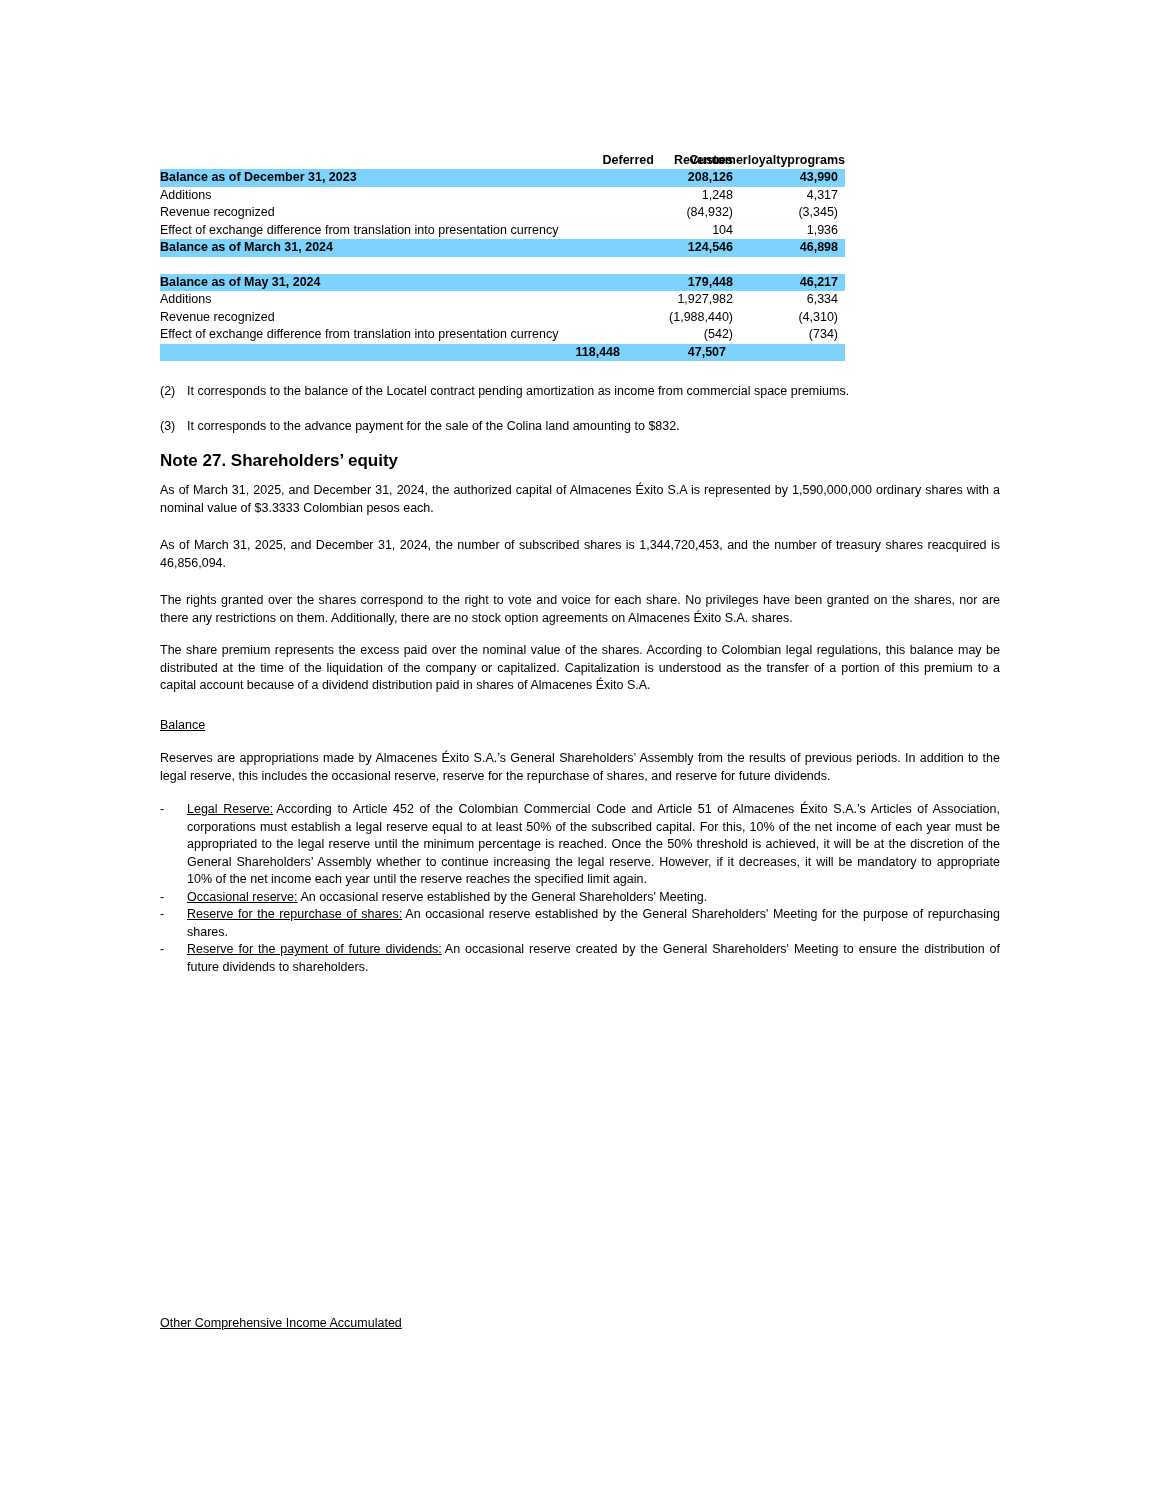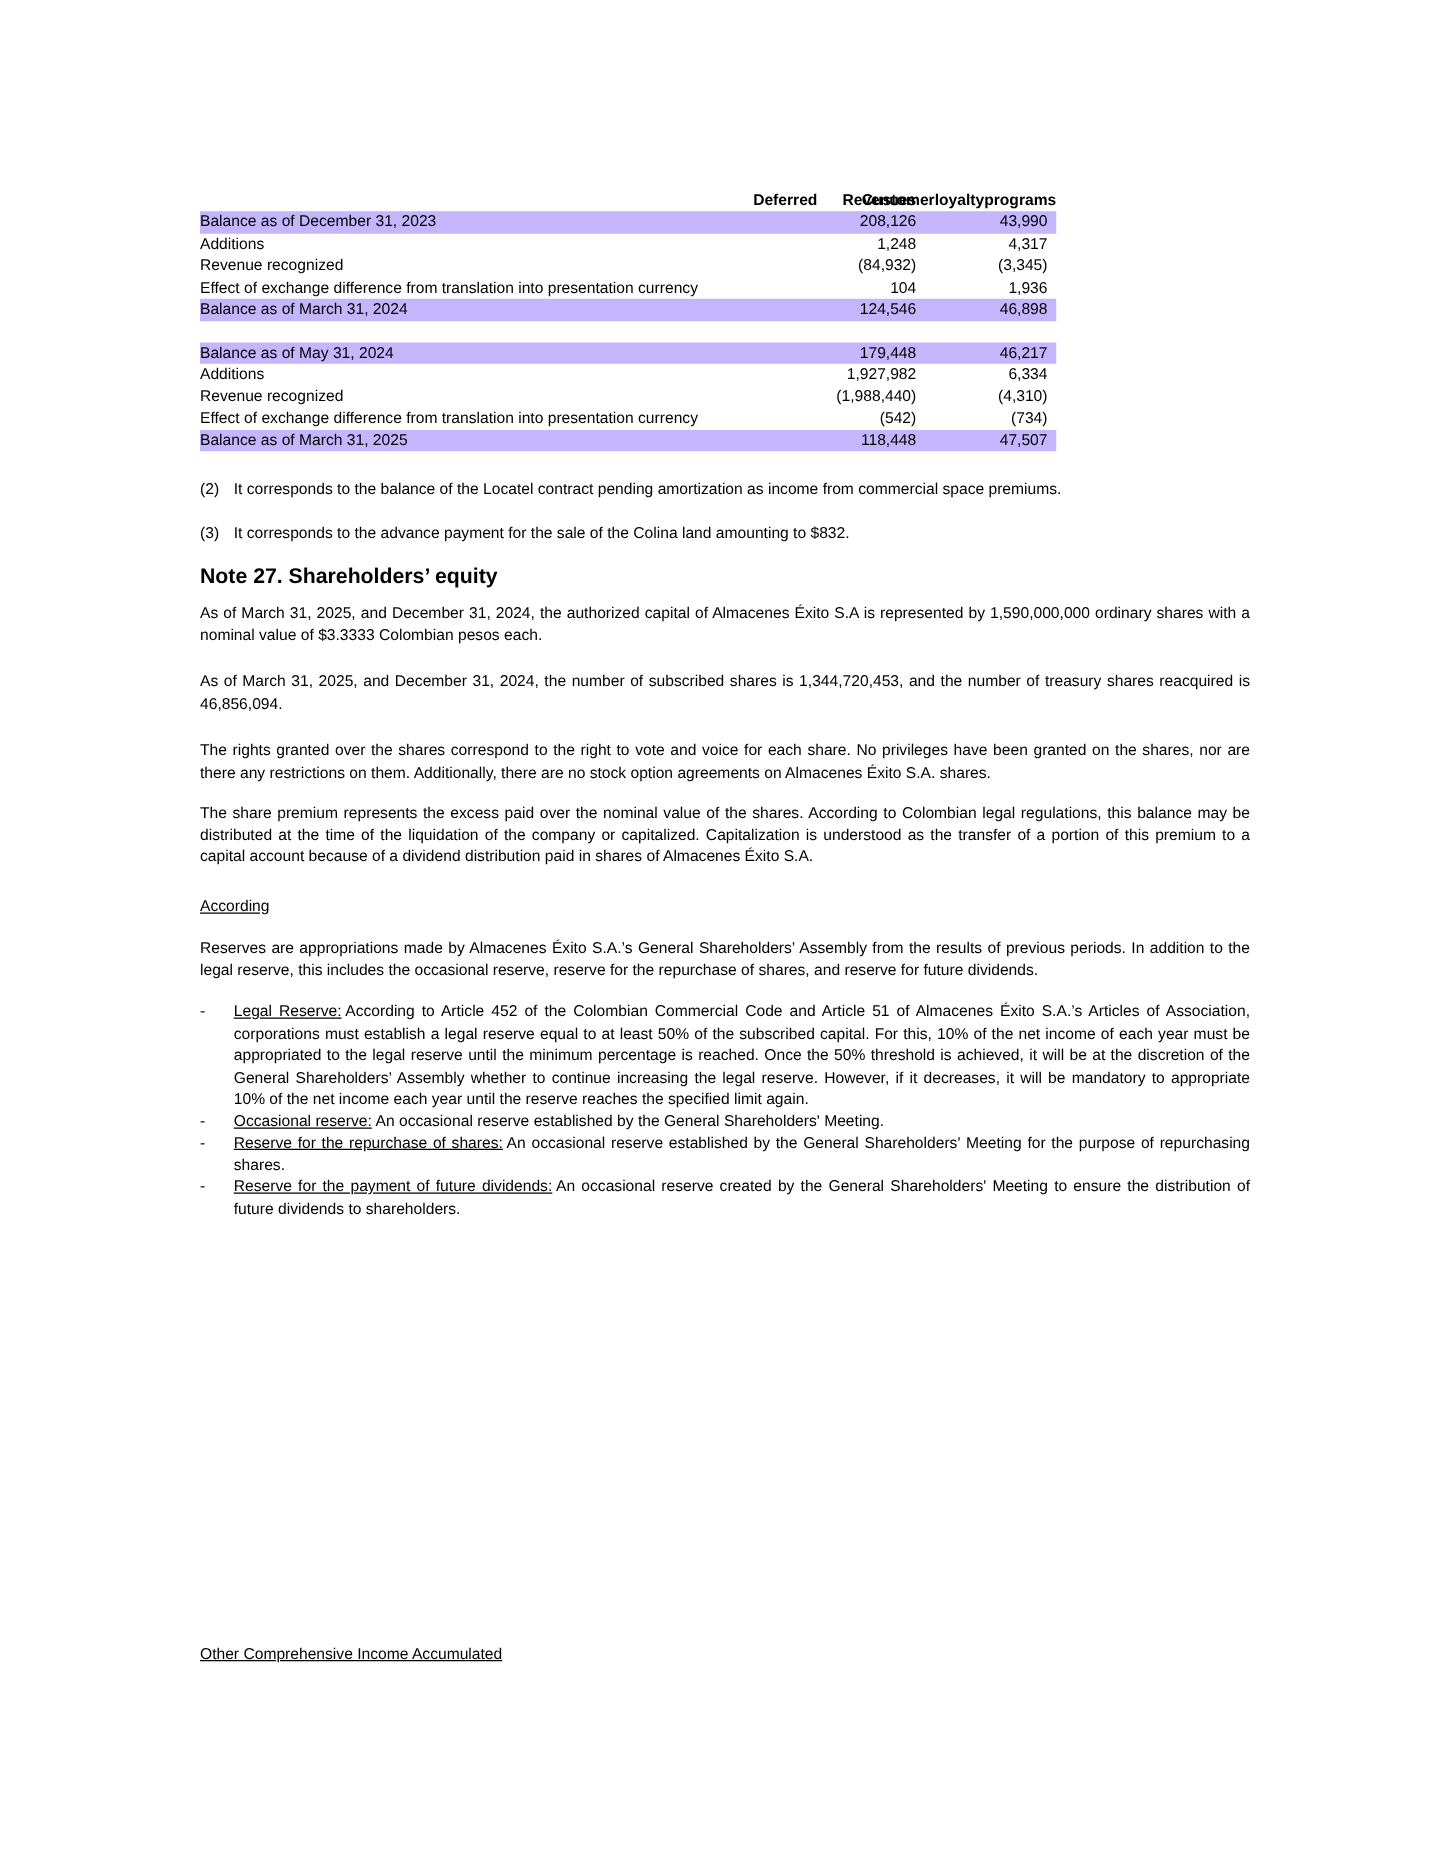--- a/index.html
+++ b/index.html
@@ -16,21 +16,21 @@
   }
   .content { position:absolute; left:160px; top:152px; width:840px; }
 
   
   .fin-table { width:685px; }
   .t-grid { display:grid; grid-template-columns:460px 113px 112px; }
   .th-cell { font-weight:bold; text-align:center; line-height:17px;
              display:flex; justify-content:flex-end; }
   .th-col1 { padding-left:18px;gap:20px; }
   .t-row { line-height:17.5px; }
-  .t-row.hl { background:#c4b5fd; font-weight:normal; }
+  .t-row.hl { background:#7dd3fc; font-weight:bold; }
   .cell-label { white-space:nowrap; }
   .cell-num { text-align:right; }
   .cell-num.c3 { padding-right:7px; }
   .t-spacer { height:17px; }
 
   
   .footnote { display:flex; }
   .fn-marker { width:27px; flex:none; }
   .fn-text { flex:1; }
   .mt-22 { margin-top:22px; }
@@ -119,21 +119,20 @@
         <div class="cell-label">Revenue recognized</div>
         <div class="cell-num">(1,988,440)</div>
         <div class="cell-num c3">(4,310)</div>
       </div>
       <div class="t-grid t-row">
         <div class="cell-label">Effect of exchange difference from translation into presentation currency</div>
         <div class="cell-num">(542)</div>
         <div class="cell-num c3">(734)</div>
       </div>
       <div class="t-grid t-row hl">
-        <div class="cell-label">Balance as of March 31, 2025</div>
         <div class="cell-num">118,448</div>
         <div class="cell-num c3">47,507</div>
       </div>
     </div>
 
     <div class="footnote mt-22">
       <div class="fn-marker">(2)</div>
       <div class="fn-text">It corresponds to the balance of the Locatel contract pending amortization as income from commercial space premiums.</div>
     </div>
     <div class="footnote mt-17">
@@ -142,21 +141,21 @@
     </div>
 
     <div class="note-title">Note 27. Shareholders’ equity</div>
 
 
     <p class="body mt-12">As of March 31, 2025, and December 31, 2024, the authorized capital of Almacenes Éxito S.A is represented by 1,590,000,000 ordinary shares with a nominal value of $3.3333 Colombian pesos each.</p>
     <p class="body mt-20">As of March 31, 2025, and December 31, 2024, the number of subscribed shares is 1,344,720,453, and the number of treasury shares reacquired is 46,856,094.</p>
     <p class="body mt-20">The rights granted over the shares correspond to the right to vote and voice for each share. No privileges have been granted on the shares, nor are there any restrictions on them. Additionally, there are no stock option agreements on Almacenes Éxito S.A. shares.</p>
     <p class="body mt-15">The share premium represents the excess paid over the nominal value of the shares. According to Colombian legal regulations, this balance may be distributed at the time of the liquidation of the company or capitalized. Capitalization is understood as the transfer of a portion of this premium to a capital account because of a dividend distribution paid in shares of Almacenes Éxito S.A.</p>
 
-    <div class="subheading reserves">According</div>
+    <div class="subheading reserves">Balance</div>
 
     <p class="body mt-16">Reserves are appropriations made by Almacenes Éxito S.A.’s General Shareholders’ Assembly from the results of previous periods. In addition to the legal reserve, this includes the occasional reserve, reserve for the repurchase of shares, and reserve for future dividends.</p>
 
     <div class="bullets">
       <div class="bullet">
         <div class="b-marker">-</div>
         <div class="b-text"><span class="b-label">Legal Reserve:</span><span>According to Article 452 of the Colombian Commercial Code and Article 51 of Almacenes Éxito S.A.’s Articles of Association, corporations must establish a legal reserve equal to at least 50% of the subscribed capital. For this, 10% of the net income of each year must be appropriated to the legal reserve until the minimum percentage is reached. Once the 50% threshold is achieved, it will be at the discretion of the General Shareholders’ Assembly whether to continue increasing the legal reserve. However, if it decreases, it will be mandatory to appropriate 10% of the net income each year until the reserve reaches the specified limit again.</span></div>
       </div>
       <div class="bullet">
         <div class="b-marker">-</div>

